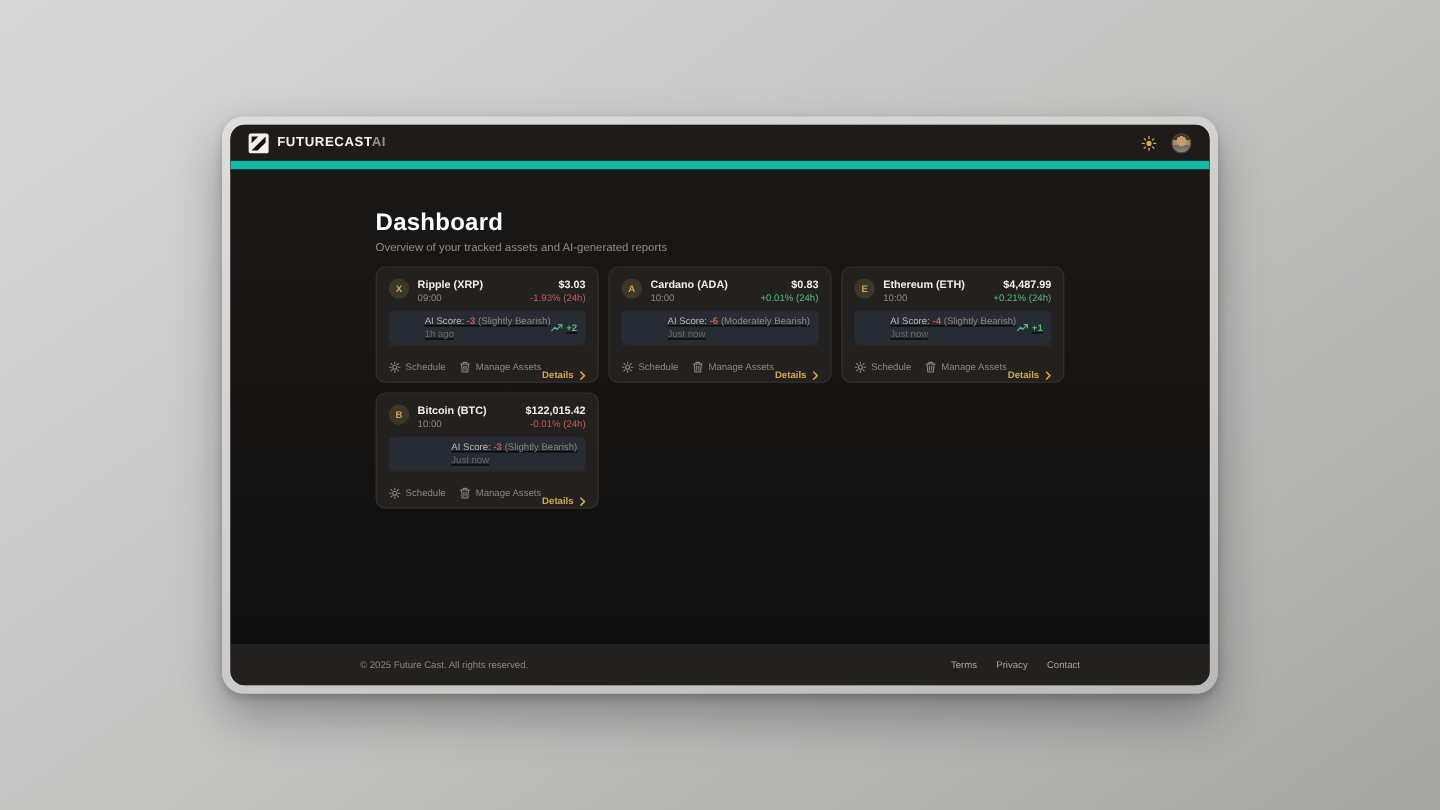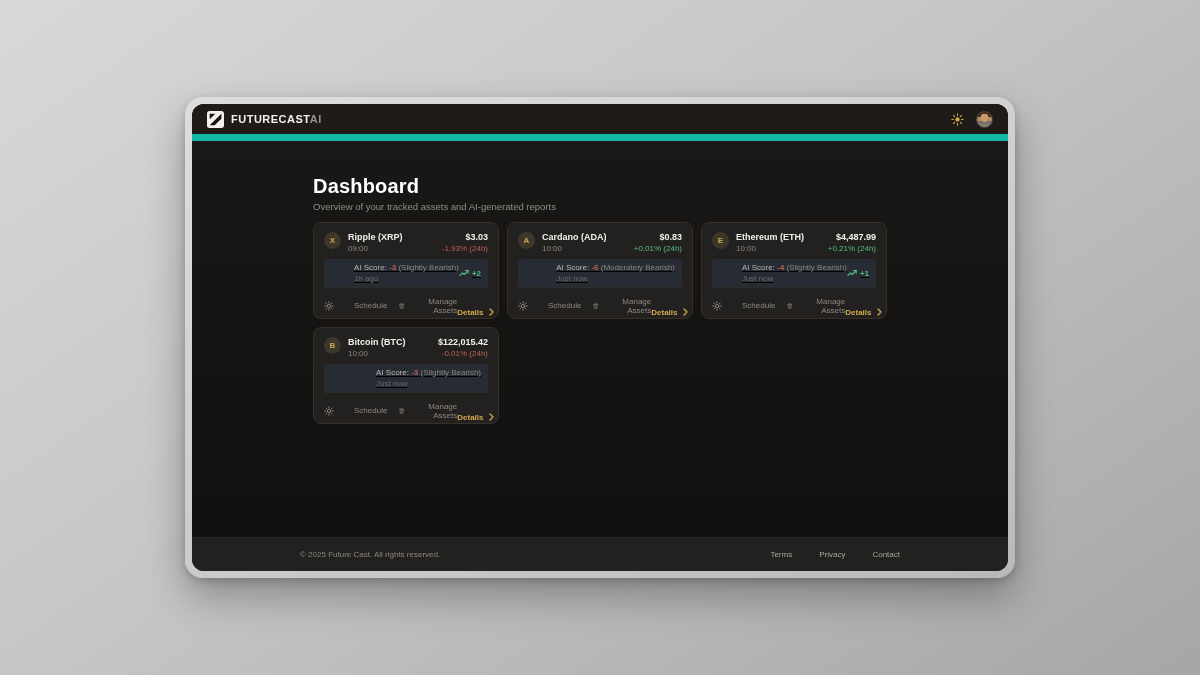--- a/index.html
+++ b/index.html
@@ -81,31 +81,31 @@
   .score-line { font-size: 8px; color: #bab7b1; white-space: nowrap; }
   .score-value { color: #c25e55; font-weight: bold; }
   .score-text { color: #8b8781; }
   .score-ago { font-size: 8px; color: #6e6b65; margin-top: 2px; }
   .trend { display: flex; align-items: center; gap: 3px; color: #57ba7d; font-size: 8px; font-weight: 600; }
 
   .card-actions {
     margin-top: auto; border-top: 1px solid #2f2c27; padding-top: 6px;
     display: flex; align-items: center;
   }
-  .action { display: flex; align-items: center; gap: 20px; font-size: 8px; color: #8b8781; cursor: pointer; text-align: right; }
+  .action { display: flex; align-items: center; gap: 4px; font-size: 8px; color: #8b8781; cursor: pointer; text-align: right; }
   .action + .action { margin-left: 12px; }
-  .details-btn { margin-left: auto; display: flex; gap: 5px;
+  .details-btn { margin-left: auto; display: flex; align-items: center; gap: 5px;
                  font-size: 8px; font-weight: bold; color: #d3a94e; cursor: pointer; margin-top: 14px; }
 
   
   .footer { flex: none; height: 34px; background: #22211f; border-top: 1px solid #2d2b28;
             display: flex; align-items: center; }
   .footer-inner { width: 600px; margin: 0 auto; display: flex; align-items: center; justify-content: space-between; }
   .copyright { font-size: 8px; color: #8b8781; }
-  .footer-links { display: flex; gap: 27px; justify-content: flex-end; }
+  .footer-links { display: flex; gap: 16px; justify-content: flex-end; }
   .footer-link { font-size: 8px; color: #a8a59e; cursor: pointer; }
 
   svg { display: block; }
 </style>
 </head>
 <body>
 
 <div class="device">
   <div class="screen">
 

